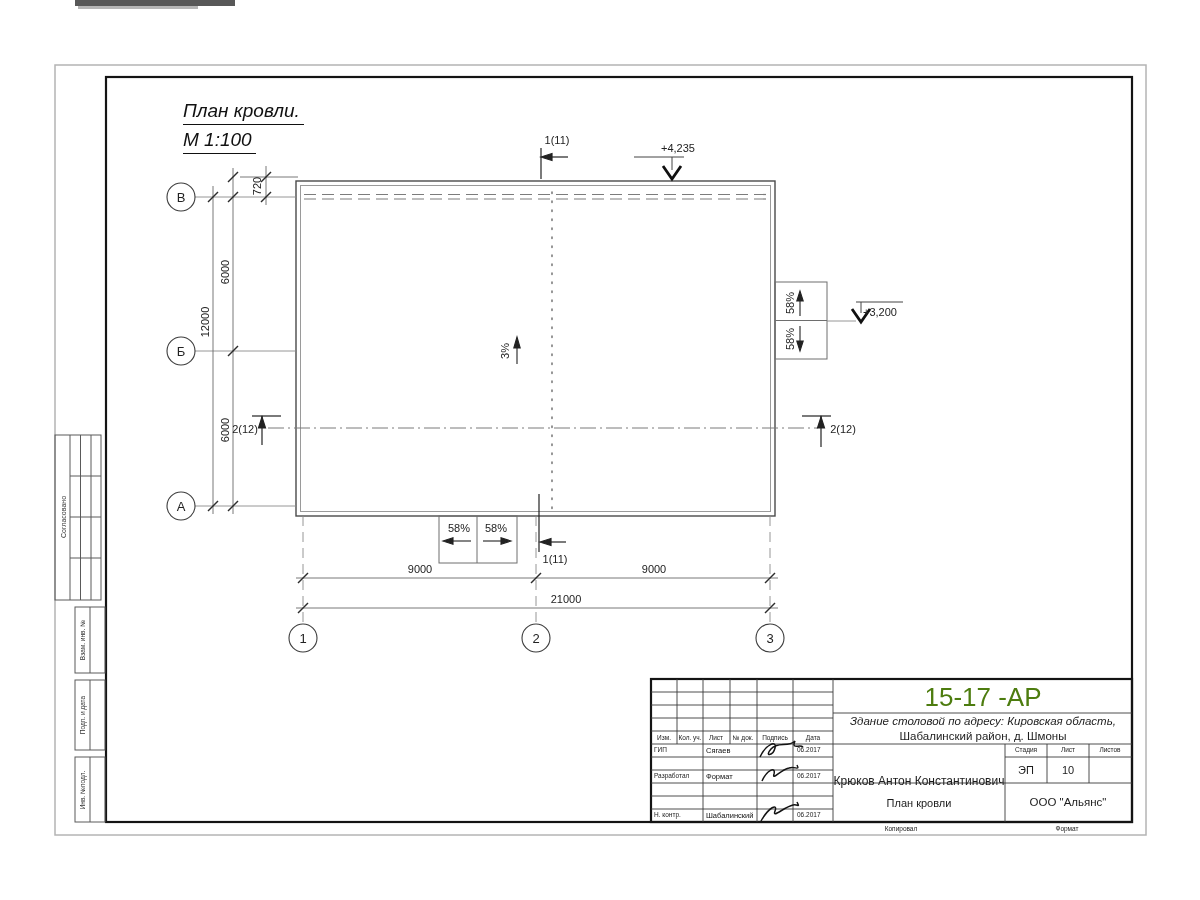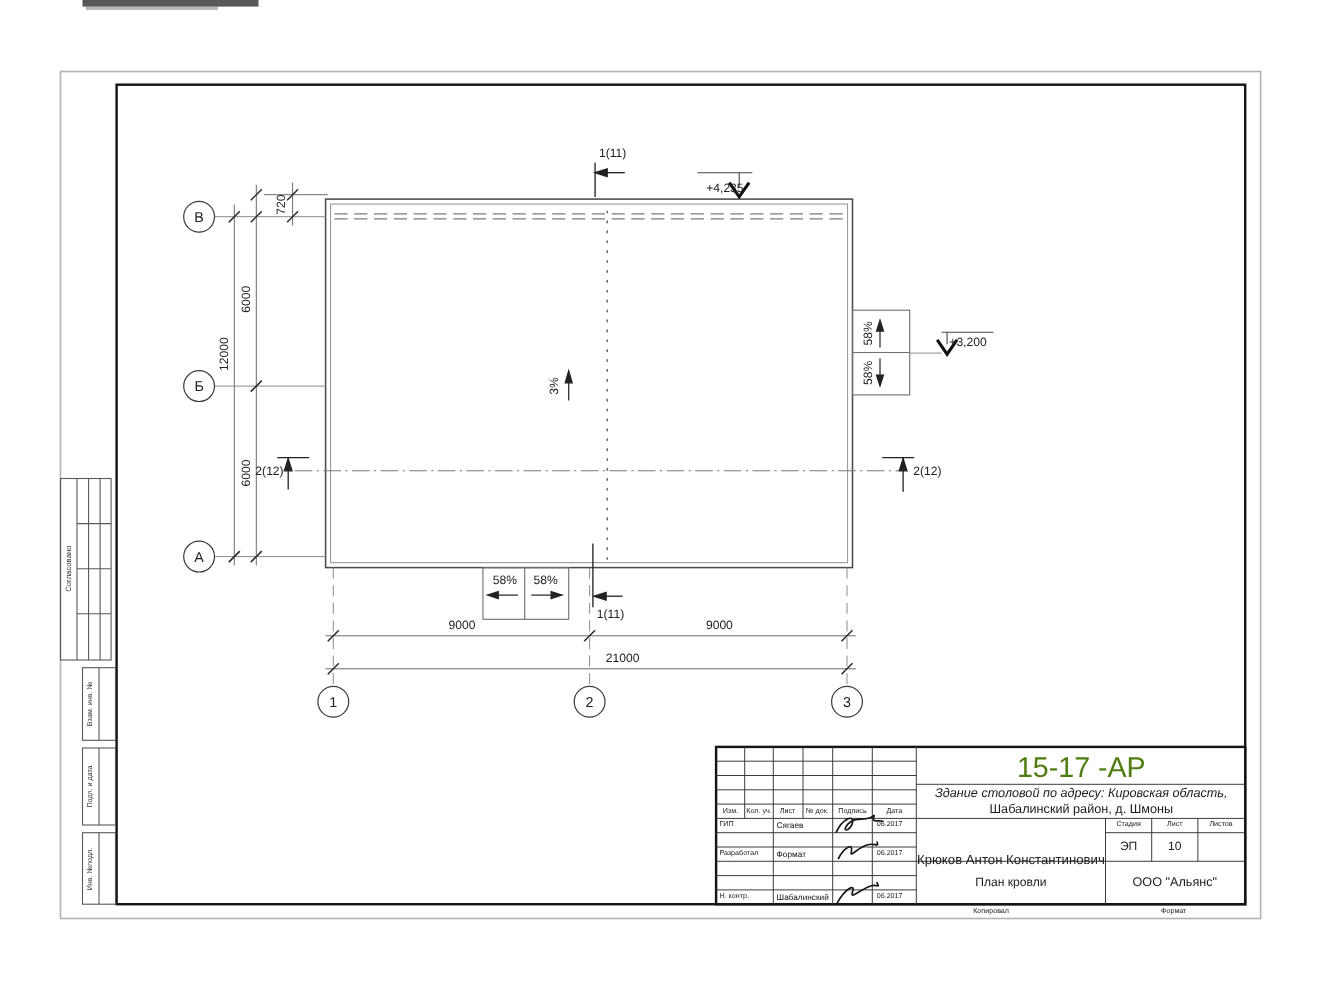--- a/index.html
+++ b/index.html
@@ -177,20 +177,24 @@
       </g>
     </g>
 
     <g fill="none" stroke="#141414" stroke-width="1.5">
       <path d="M760,757 C766,744 777,740 775,748 C773,756 764,757 771,749 C778,741 788,748 795,741 C791,750 800,744 803,747"></path>
       <path d="M762,781 C767,770 776,766 774,774 C772,781 780,770 789,768 C795,766 800,771 797,765"></path>
       <path d="M761,821 C769,807 778,803 775,811 C772,819 784,807 793,805 C798,804 800,808 797,802"></path>
     </g>
   </svg>
 
+  <div class="title-block-text">
+    <span class="tl">План кровли.</span>
+    <span class="tl">М 1:100</span>
+  </div>
 
   <div class="htext axis" style="left:181px;top:197px;">В</div>
   <div class="htext axis" style="left:181px;top:351px;">Б</div>
   <div class="htext axis" style="left:181px;top:506px;">А</div>
   <div class="htext axis" style="left:303px;top:638px;">1</div>
   <div class="htext axis" style="left:536px;top:638px;">2</div>
   <div class="htext axis" style="left:770px;top:638px;">3</div>
 
   <div class="vtext dim" style="left:257px;top:186px;">720</div>
   <div class="vtext dim" style="left:225px;top:272px;">6000</div>
@@ -198,21 +202,21 @@
   <div class="vtext dim" style="left:225px;top:430px;">6000</div>
   <div class="htext dim" style="left:420px;top:569px;">9000</div>
   <div class="htext dim" style="left:654px;top:569px;">9000</div>
   <div class="htext dim" style="left:566px;top:599px;">21000</div>
 
   <div class="htext ann" style="left:557px;top:140px;">1(11)</div>
   <div class="htext ann" style="left:555px;top:559px;">1(11)</div>
   <div class="htext ann" style="left:245px;top:429px;">2(12)</div>
   <div class="htext ann" style="left:843px;top:429px;">2(12)</div>
 
-  <div class="htext ann" style="left:659px;top:148px;margin-top:24px;">+4,235</div>
+  <div class="htext ann" style="left:678px;top:148px;">+4,235</div>
   <div class="htext ann" style="left:880px;top:293px;margin-top:19px;">+3,200</div>
 
   <div class="vtext ann" style="left:505px;top:351px;">3%</div>
   <div class="htext ann" style="left:459px;top:528px;">58%</div>
   <div class="htext ann" style="left:496px;top:528px;">58%</div>
   <div class="vtext ann" style="left:790px;top:303px;">58%</div>
   <div class="vtext ann" style="left:790px;top:339px;">58%</div>
 
   <div class="vtext side-label" style="left:63px;top:517px;">Согласовано</div>
   <div class="vtext side-label" style="left:83px;top:640px;font-size:6.5px;">Взам. инв. №</div>

